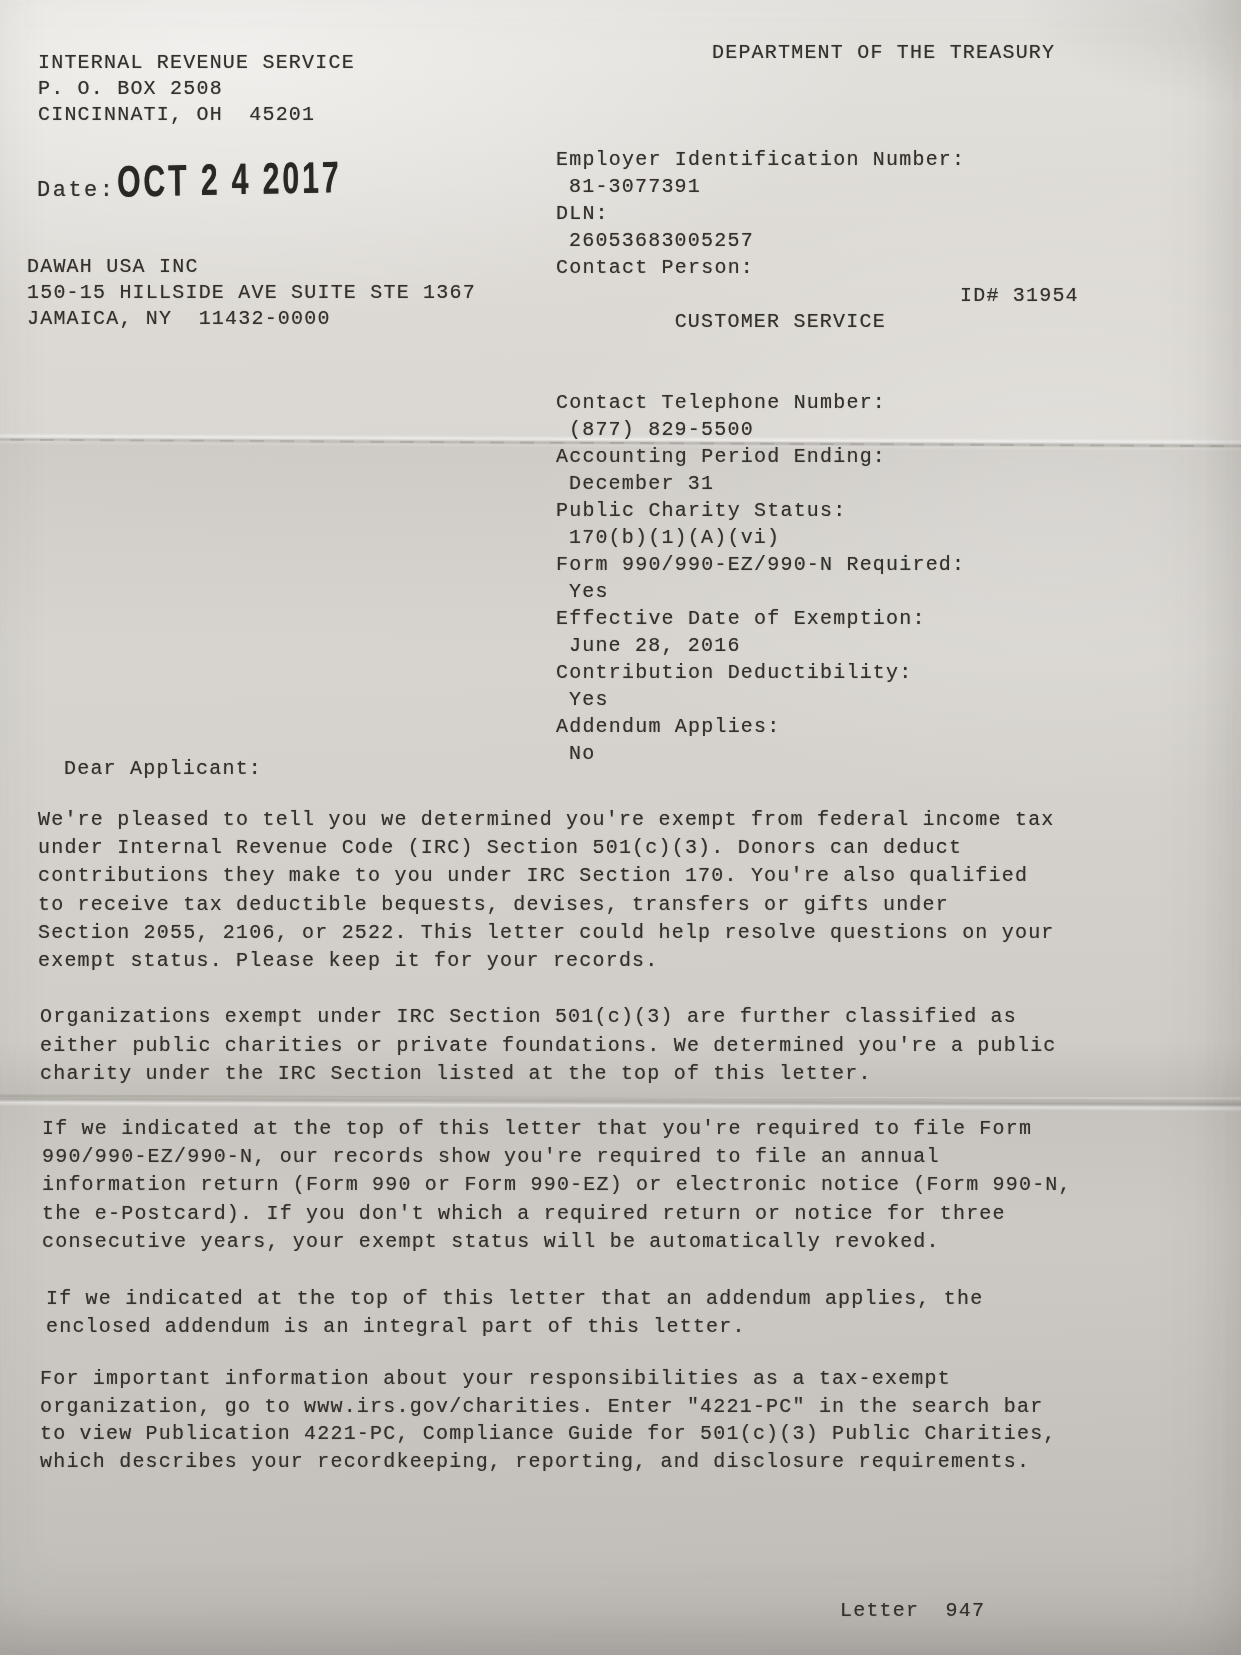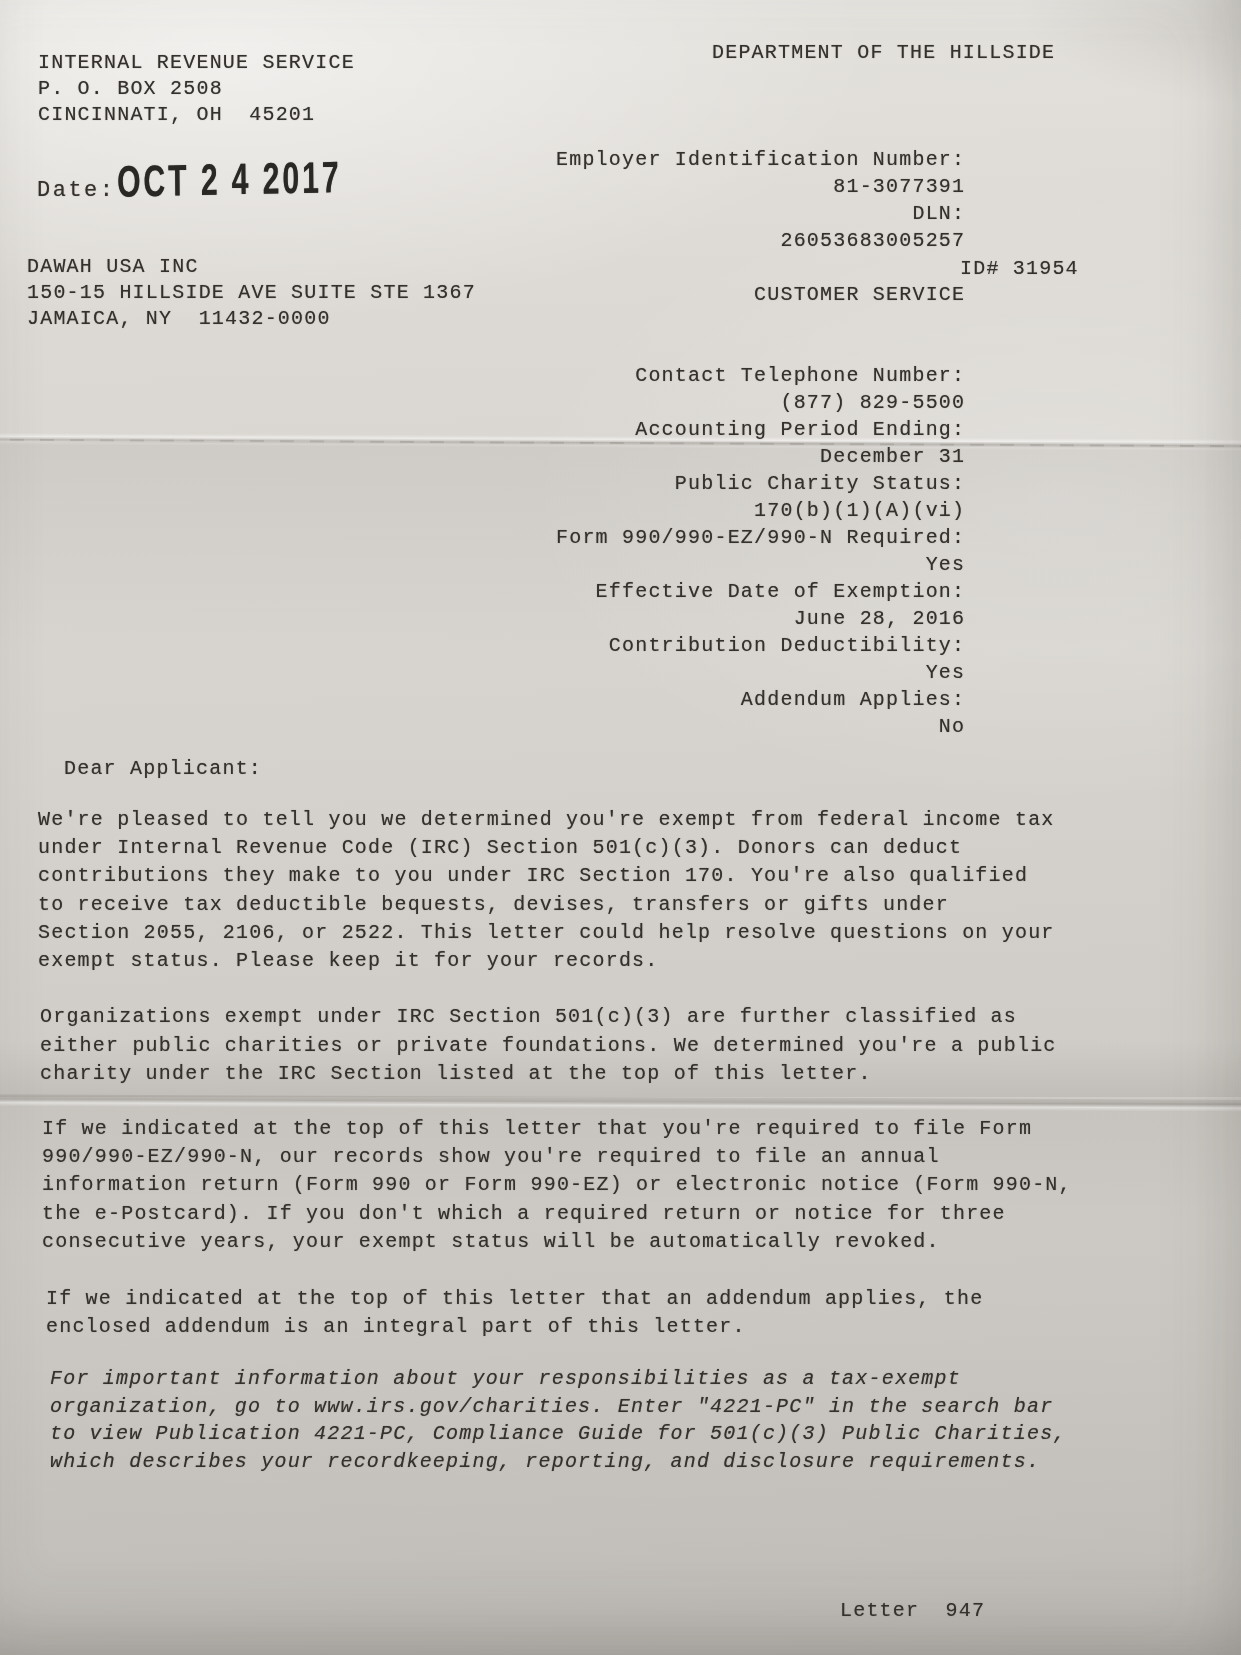--- a/index.html
+++ b/index.html
@@ -30,31 +30,31 @@
   .date-label { position:absolute; left:0; top:20px; font-size:22px; letter-spacing:2.5px; }
   .stamp {
     position:absolute; left:80px; top:0;
     font-family:"Liberation Sans",sans-serif; font-weight:700;
     font-size:42px; letter-spacing:4px; white-space:pre; color:#2a2824;
     transform:scale(.72,1.05) rotate(-.8deg); transform-origin:left center;
     text-shadow:0 0 1px rgba(42,40,36,.6);
   }
   .recipient  { left:27px;  top:254px; line-height:26px; }
 
-  .details    { left:556px; top:146px; line-height:27px;text-align:right; }
+  .details    { left:556px; top:146px; line-height:27px; }
   .details .value { padding-left:13px; position:relative; }
   .id-tag { position:absolute; left:404px; top:1px; }
 
   .salutation { left:36px; top:755px; line-height:28px;margin-left:28px; }
   .para { position:absolute; }
   .p1 { left:38px; top:806px;  line-height:28.2px; }
   .p2 { left:40px; top:1003px; line-height:28.5px; }
   .p3 { left:42px; top:1115px; line-height:28.2px; }
   .p4 { left:46px; top:1285px; line-height:28px;   }
-  .p5 { left:50px; top:1365px; line-height:27.6px;font-style:italic; }
+  .p5 { left:40px; top:1365px; line-height:27.6px; }
   .footer { left:840px; top:1598px; line-height:26px; }
 
   
   .overlay { position:absolute; left:0; right:0; pointer-events:none; }
   .crease { position:absolute; left:-20px; right:-20px; height:12px; pointer-events:none; }
   .crease-top {
     top:436px; transform:rotate(.3deg);
     background:linear-gradient(180deg, rgba(255,255,255,0) 0%, rgba(255,255,255,.5) 30%,
       rgba(148,143,136,.38) 55%, rgba(255,255,255,.15) 80%, transparent 100%);
   }
@@ -91,21 +91,21 @@
   <div class="overlay shade-below-mid"></div>
   <div class="crease crease-top"></div>
   <div class="crease crease-mid"></div>
 
   <div class="abs sender">
     <div class="t">INTERNAL REVENUE SERVICE</div>
     <div class="t">P. O. BOX 2508</div>
     <div class="t">CINCINNATI, OH  45201</div>
   </div>
 
-  <div class="abs dept t">DEPARTMENT OF THE HILLSIDE</div>
+  <div class="abs dept t">DEPARTMENT OF THE TREASURY</div>
 
   <div class="abs date-row">
     <span class="t date-label">Date:</span>
     <span class="stamp">OCT 2 4 2017</span>
   </div>
 
   <div class="abs recipient">
     <div class="t">DAWAH USA INC</div>
     <div class="t">150-15 HILLSIDE AVE SUITE STE 1367</div>
     <div class="t">JAMAICA, NY  11432-0000</div>
@@ -114,20 +114,21 @@
   <div class="abs details">
     <div>
       <div class="t label">Employer Identification Number:</div>
       <div class="t value">81-3077391</div>
     </div>
     <div>
       <div class="t label">DLN:</div>
       <div class="t value">26053683005257</div>
     </div>
     <div>
+      <div class="t label">Contact Person:</div>
       <div class="t value">
         <span class="t">CUSTOMER SERVICE</span>
         <span class="t id-tag">ID# 31954</span>
       </div>
     </div>
     <div>
       <div class="t label">Contact Telephone Number:</div>
       <div class="t value">(877) 829-5500</div>
     </div>
     <div>

